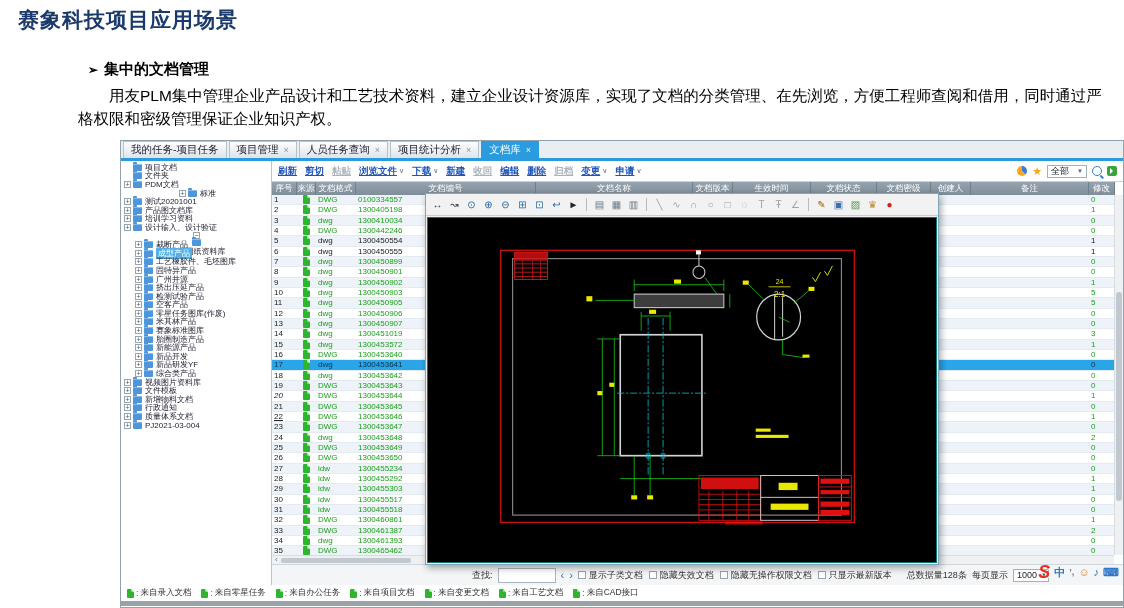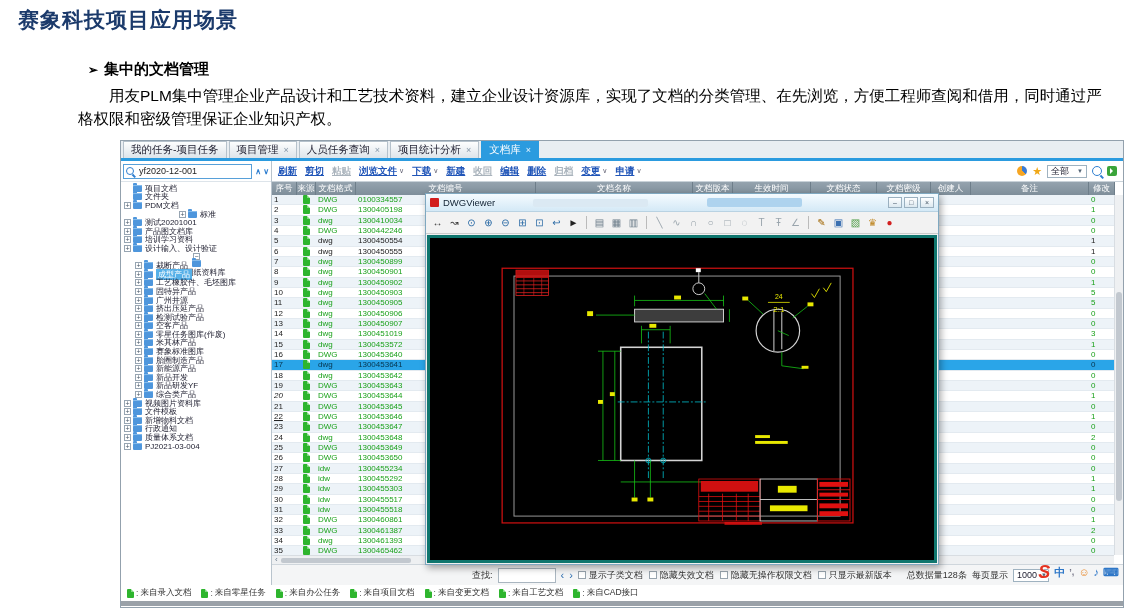--- a/index.html
+++ b/index.html
@@ -98,21 +98,21 @@
   .vtitle{height:17px;flex:none;background:linear-gradient(#f5fbff,#d4e9f6);display:flex;align-items:center;padding:0 4px;gap:4px;border-bottom:1px solid #b9d2e2}
   .vicon{width:9px;height:9px;background:#d21f1f;border-radius:1px;flex:none}
   .vtitle .t{font-size:9.5px;color:#123}
   .blur1{width:115px;height:8px;background:#dbe9f3;border-radius:2px;margin-left:34px}
   .blur2{width:95px;height:9px;background:#aed3ee;border-radius:2px;margin-left:55px}
   .winbtns{margin-left:auto;display:flex;gap:2px}
   .wb{width:14px;height:11px;border:1px solid #9ab0c0;background:linear-gradient(#fff,#dce8f0);font-size:7px;line-height:10px;text-align:center;color:#456;box-sizing:border-box}
   .vtoolbar{height:21px;flex:none;background:#f2f2f2;border-bottom:1px solid #ccc;display:flex;align-items:center;padding:0 4px;gap:2px}
   .vt{width:15px;height:16px;display:flex;align-items:center;justify-content:center;font-size:10px}
   .vsep{width:1px;height:13px;background:#bbb;margin:0 3px}
-  .vcanvas{flex:1;background:#000;margin:1px;border:3px solid #0f766e;position:relative}
+  .vcanvas{flex:1;background:#000;margin:1px;border:1px solid #0f766e;position:relative}
   .vcanvas svg{position:absolute;inset:0;width:100%;height:100%}
 </style>
 </head>
 <body>
 
 <div class="slide-title">赛象科技项目应用场景</div>
 <div class="bullet-line">
   <span class="arrow">➢</span>
   <span>集中的文档管理</span>
 </div>
@@ -137,30 +137,20 @@
       </div>
       <div class="tab active">
         <span class="tl">文档库</span>
         <span class="x">×</span>
       </div>
     </div>
 
   <div class="main">
 
     <div class="left">
-      <div class="searchrow">
-        <div class="searchbox">
-          <span class="mag"></span>
-          <input value="yf2020-12-001" style="">
-        </div>
-        <span class="updown">
-          <span>∧</span>
-          <span>∨</span>
-        </span>
-      </div>
       <div class="tree" id="tree">
           <div class="trow" style="padding-left: 3px;">
             <span class="noexp"></span>
             <span class="folder"></span>
             <span class="lbl">项目文档</span>
           </div>
           <div class="trow" style="padding-left: 3px;">
             <span class="noexp"></span>
             <span class="folder"></span>
             <span class="lbl">文件夹</span>
@@ -1029,31 +1019,20 @@
       </span>
       <span class="legend-item">
         <span class="doc"></span>
         <span class="lc"> : </span>
         <span>来自CAD接口</span>
       </span>
     </div>
   <div class="appfooter"></div>
 
   <div class="viewer">
-    <div class="vtitle">
-      <span class="vicon"></span>
-      <span class="t">DWGViewer</span>
-      <span class="blur1"></span>
-      <span class="blur2"></span>
-      <span class="winbtns">
-        <span class="wb">–</span>
-        <span class="wb">□</span>
-        <span class="wb">×</span>
-      </span>
-    </div>
     <div class="vtoolbar" id="vtoolbar">
         <span class="vt" style="color: rgb(51, 51, 51);">↔</span>
         <span class="vt" style="color: rgb(51, 51, 51);">↝</span>
         <span class="vt" style="color: rgb(42, 106, 165);">⊙</span>
         <span class="vt" style="color: rgb(42, 106, 165);">⊕</span>
         <span class="vt" style="color: rgb(42, 106, 165);">⊖</span>
         <span class="vt" style="color: rgb(42, 106, 165);">⊞</span>
         <span class="vt" style="color: rgb(42, 106, 165);">⊡</span>
         <span class="vt" style="color: rgb(42, 106, 165);">↩</span>
         <span class="vt" style="color: rgb(34, 34, 34);">►</span>

